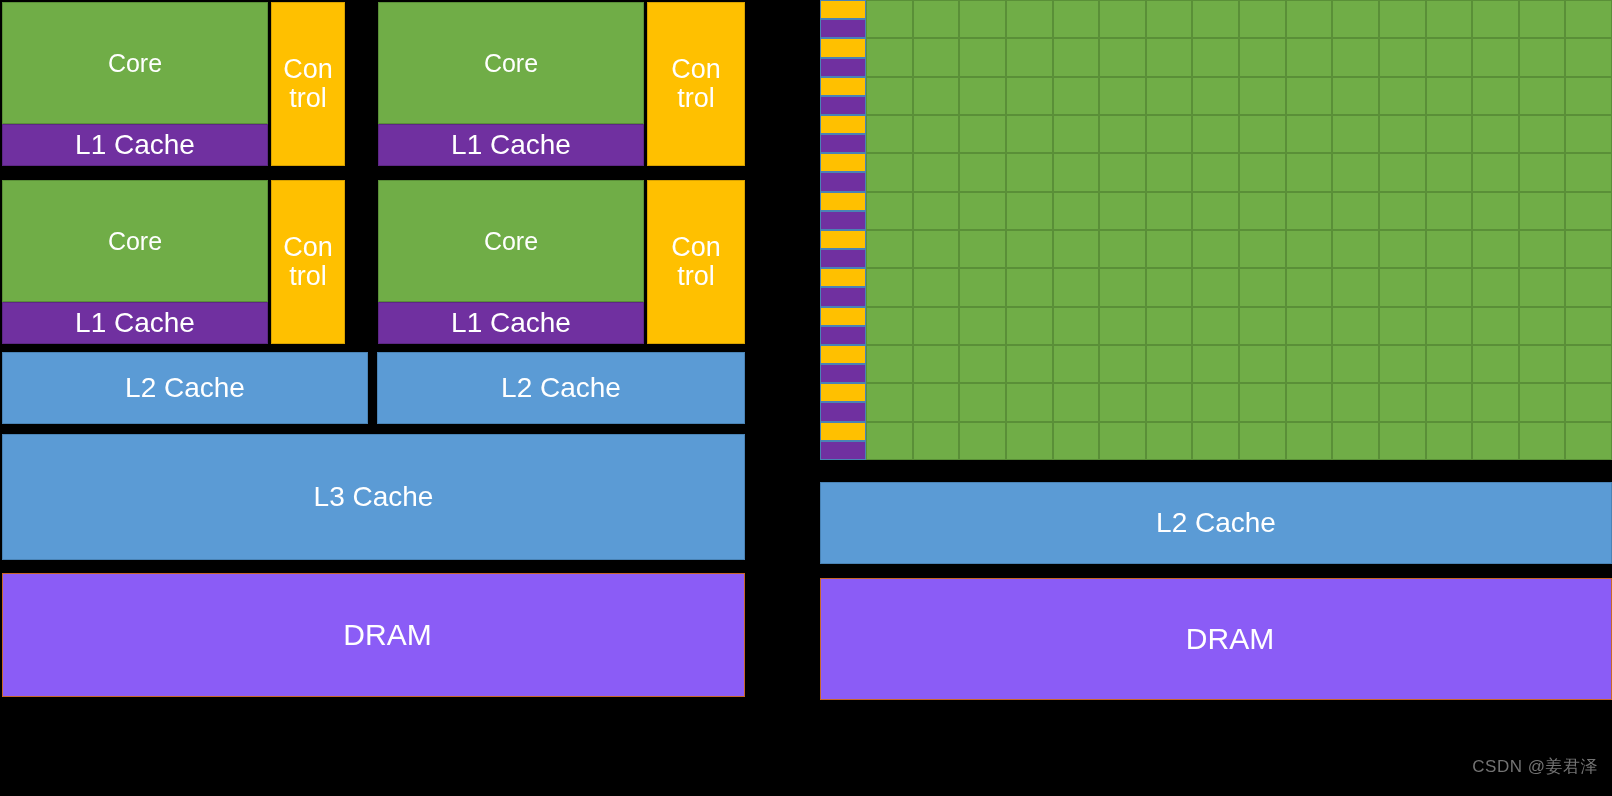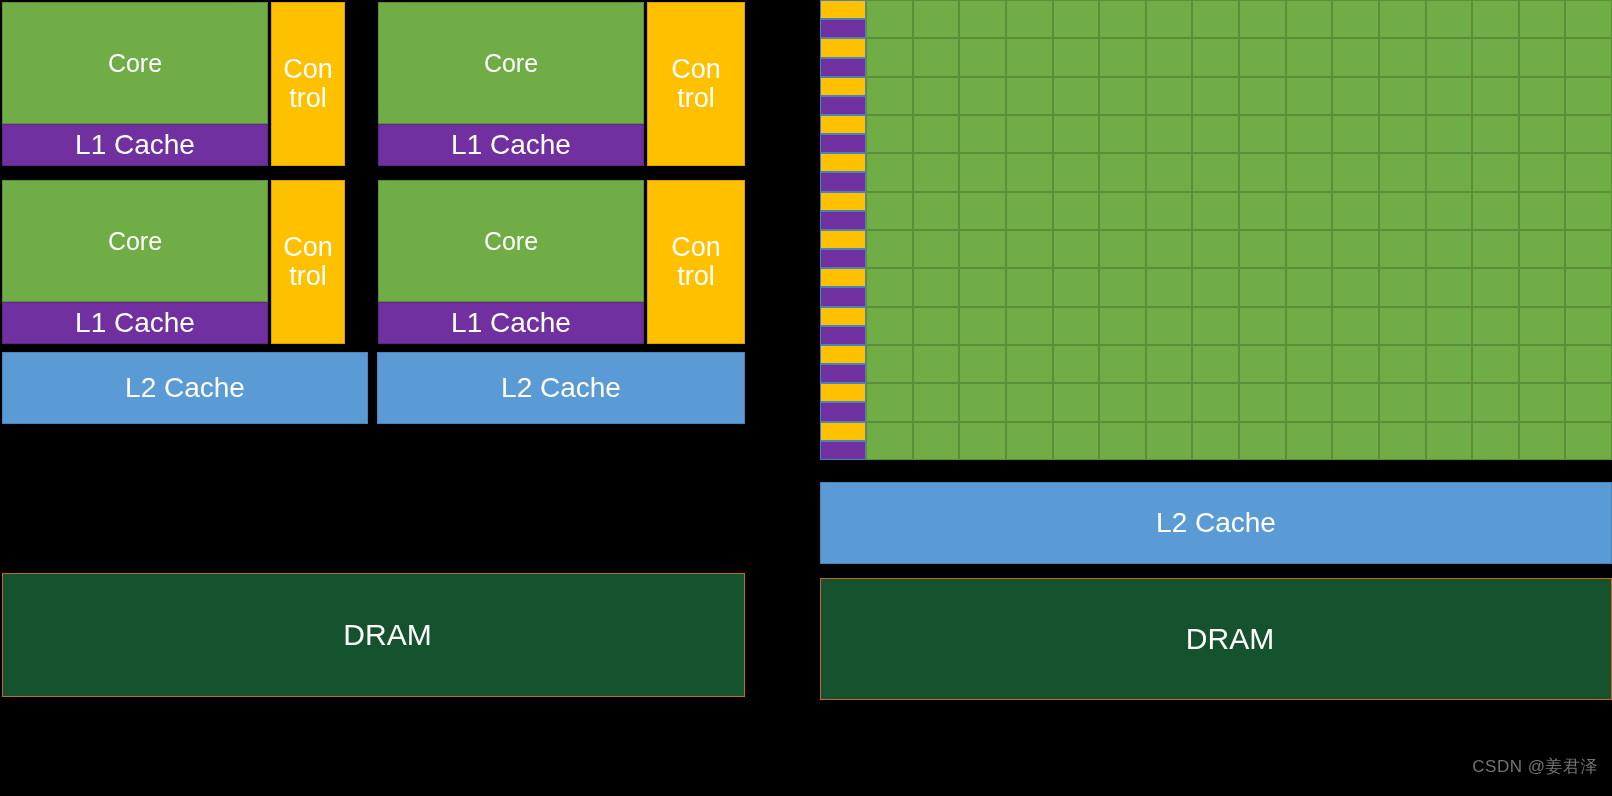--- a/index.html
+++ b/index.html
@@ -29,21 +29,21 @@
     text-align: center;
     line-height: 1.08;
     white-space: pre-line;
     border: 1px solid rgba(0,0,0,0.30);
     overflow: hidden;
   }
   .green  { background: #70AD47; border-color: #5a8f38; }
   .yellow { background: #FFC000; border-color: #d9a200; }
   .purple { background: #7030A0; border-color: #5d2785; }
   .blue   { background: #5B9BD5; border-color: #4a83b5; }
-  .orange { background: #14532d; border-color: #c9662a; padding-left: 28px; }
+  .orange { background: #8b5cf6; border-color: #c9662a; padding-left: 28px; }
 
   .t-core    { font-size: 25px; }
   .t-control { font-size: 27px; }
   .t-l1      { font-size: 28px; }
   .t-l2      { font-size: 28px; }
   .t-l3      { font-size: 28px; }
   .t-dram    { font-size: 30px; }
   .t-l2g     { font-size: 28px; }
   .t-dramg   { font-size: 30px; }
 
@@ -117,20 +117,21 @@
 trol</div>
 
   <div class="blk green t-core" style="left:378px; top:180px; width:266px; height:122px;">Core</div>
   <div class="blk purple t-l1" style="left:378px; top:302px; width:266px; height:42px;">L1 Cache</div>
   <div class="blk yellow t-control" style="left:647px; top:180px; width:98px; height:164px;">Con
 trol</div>
 
   <div class="blk blue t-l2" style="left:2px; top:352px; width:366px; height:72px;">L2 Cache</div>
   <div class="blk blue t-l2" style="left:377px; top:352px; width:368px; height:72px;">L2 Cache</div>
 
+  <div class="blk blue t-l3" style="left:2px; top:434px; width:743px; height:126px;">L3 Cache</div>
 
   <div class="blk orange t-dram" style="left:2px; top:573px; width:743px; height:124px;">DRAM</div>
 
   <div id="gpu-grid">
       <div class="gpu-row">
         <div class="gpu-strip-col">
           <div class="gpu-strip yellow" title="Control"></div>
           <div class="gpu-strip purple" title="L1 Cache"></div>
         </div>
         <div class="gpu-cells">

